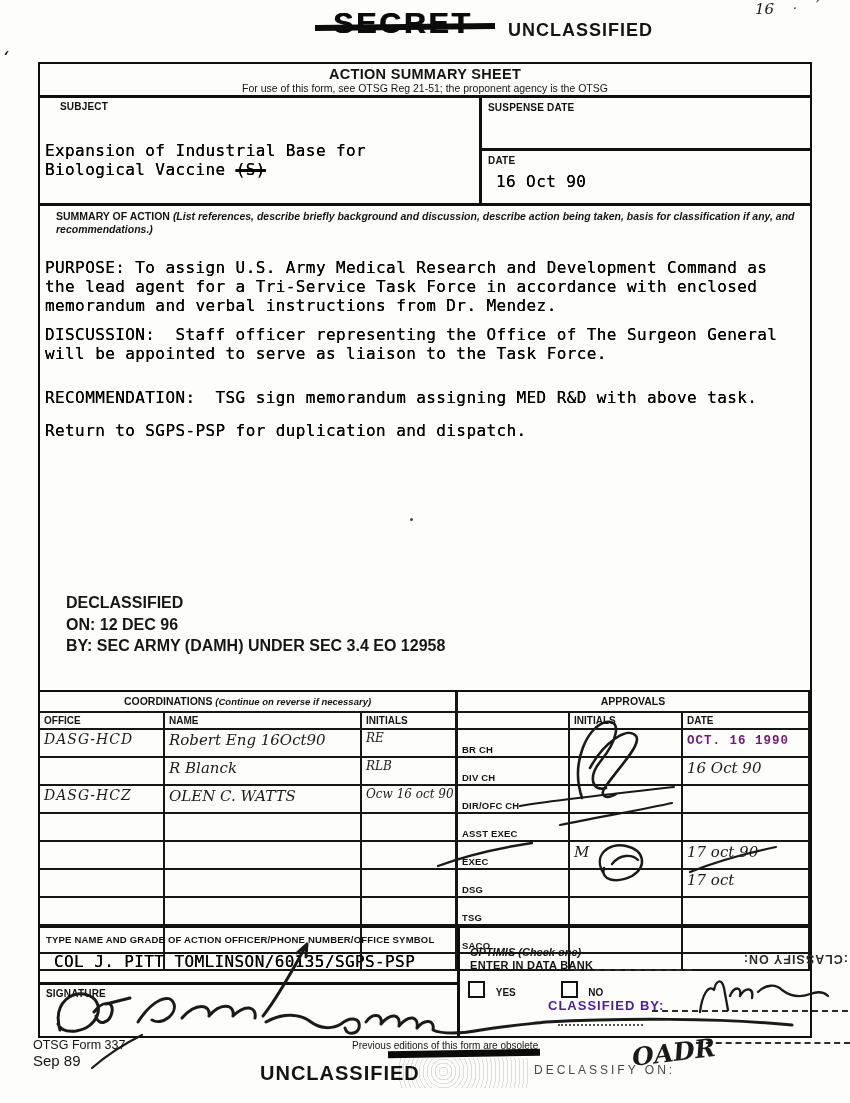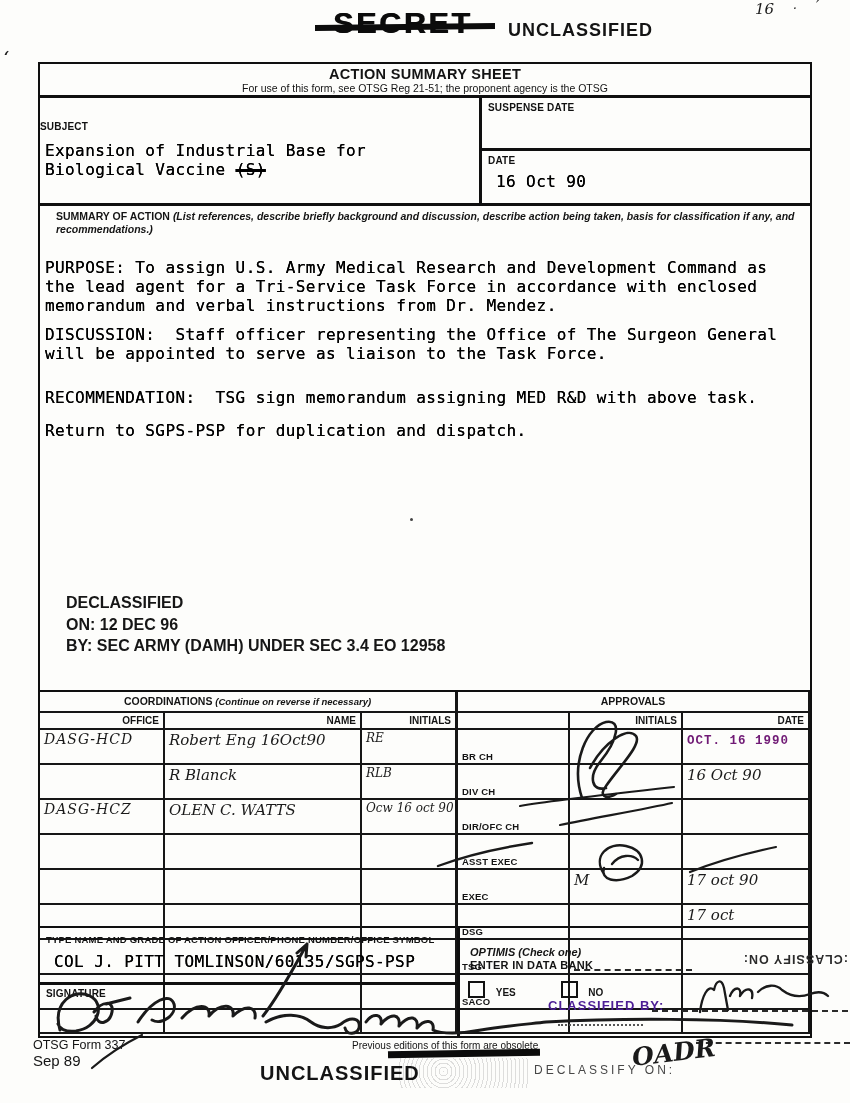--- a/index.html
+++ b/index.html
@@ -18,22 +18,22 @@
   .hline,.vline{background:#0f0f0f;}
   
   #coord-grid{position:absolute;left:38px;top:690px;width:774px;height:238px;box-sizing:border-box;
     border:2.5px solid #0f0f0f;display:grid;
     grid-template-columns:125px 197px 96px 112px 113px 1fr;
     grid-template-rows:21px 17px repeat(9,1fr);}
   .cell{box-sizing:border-box;border-right:2px solid #161616;border-bottom:2px solid #161616;
         padding:1px 4px;overflow:visible;white-space:nowrap;}
   .cell.div-r{border-right-width:3px;}
   .hcell1{grid-column:span 3;text-align:center;font-size:10.5px;font-weight:bold;padding-top:3px;}
-  .hcell2{text-align:right;font-size:10px;font-weight:bold;padding-top:2px;}
-  .lbl{font-size:9.5px;font-weight:bold;padding-top:21px;letter-spacing:.2px;}
+  .hcell2{text-align:left;font-size:10px;font-weight:bold;padding-top:2px;}
+  .lbl{font-size:9.5px;font-weight:bold;padding-top:14px;letter-spacing:.2px;}
   .hand{font-family:"DejaVu Serif",serif;font-style:italic;font-size:15px;color:#1a1a1a;}
   .hand.sm{font-size:12px;}
   .hand.off{font-size:14px;letter-spacing:1px;}
   .stamp{font-family:"Liberation Mono",monospace;font-weight:bold;font-size:12.5px;
          letter-spacing:1px;color:#701a75;padding-top:4px;}
   .dashed{border-top:2px dashed #2a2a2a;height:0;}
   .dotted{border-top:2px dotted #555;height:0;}
   .chk{display:inline-block;width:13px;height:13px;border:2px solid #111;vertical-align:-2px;}
   .inv{transform:rotate(180deg);font-size:12.5px;font-weight:bold;letter-spacing:1px;color:#2b2b2b;}
   svg.scrawl{position:absolute;left:0;top:0;pointer-events:none;z-index:6;}
@@ -52,21 +52,21 @@
   <div class="abs hand" style="left:793px;top:2px;font-size:12px;">·</div>
   <div class="abs hand" style="left:816px;top:-2px;font-size:14px;">′</div>
   <div class="abs hand" style="left:4px;top:48px;font-size:15px;font-weight:bold;">‘</div>
 
   <div class="abs frame" style="left:38px;top:62px;width:774px;height:976px;box-sizing:border-box;"></div>
 
   <div class="abs" style="left:38px;top:66px;width:774px;text-align:center;font-size:14.5px;font-weight:bold;letter-spacing:.3px;">ACTION SUMMARY SHEET</div>
   <div class="abs" style="left:38px;top:82px;width:774px;text-align:center;font-size:10.5px;">For use of this form, see OTSG Reg 21-51; the proponent agency is the OTSG</div>
   <div class="abs hline" style="left:38px;top:95px;width:774px;height:2.5px;"></div>
 
-  <div class="abs flabel" style="left:40px;top:101px;margin-top:20px;">SUBJECT</div>
+  <div class="abs flabel" style="left:60px;top:101px;">SUBJECT</div>
   <div class="abs mono" style="left:45px;top:141px;"><span>Expansion of Industrial Base for</span><br><span>Biological Vaccine </span><span class="pen-strike">(S)</span></div>
   <div class="abs vline" style="left:479px;top:97px;width:2.5px;height:108px;"></div>
   <div class="abs flabel" style="left:488px;top:102px;">SUSPENSE DATE</div>
   <div class="abs hline" style="left:480px;top:148px;width:332px;height:2.5px;"></div>
   <div class="abs flabel" style="left:488px;top:155px;">DATE</div>
   <div class="abs mono" style="left:496px;top:172px;">16 Oct 90</div>
   <div class="abs hline" style="left:38px;top:203px;width:774px;height:3px;"></div>
 
   <div class="abs" style="left:56px;top:210px;width:742px;font-size:10.5px;line-height:13px;"><span class="b">SUMMARY OF ACTION</span> <span class="bi">(List references, describe briefly background and discussion, describe action being taken, basis for classification if any, and recommendations.)</span></div>
   <div class="abs mono" style="left:45px;top:258px;">PURPOSE: To assign U.S. Army Medical Research and Development Command as

